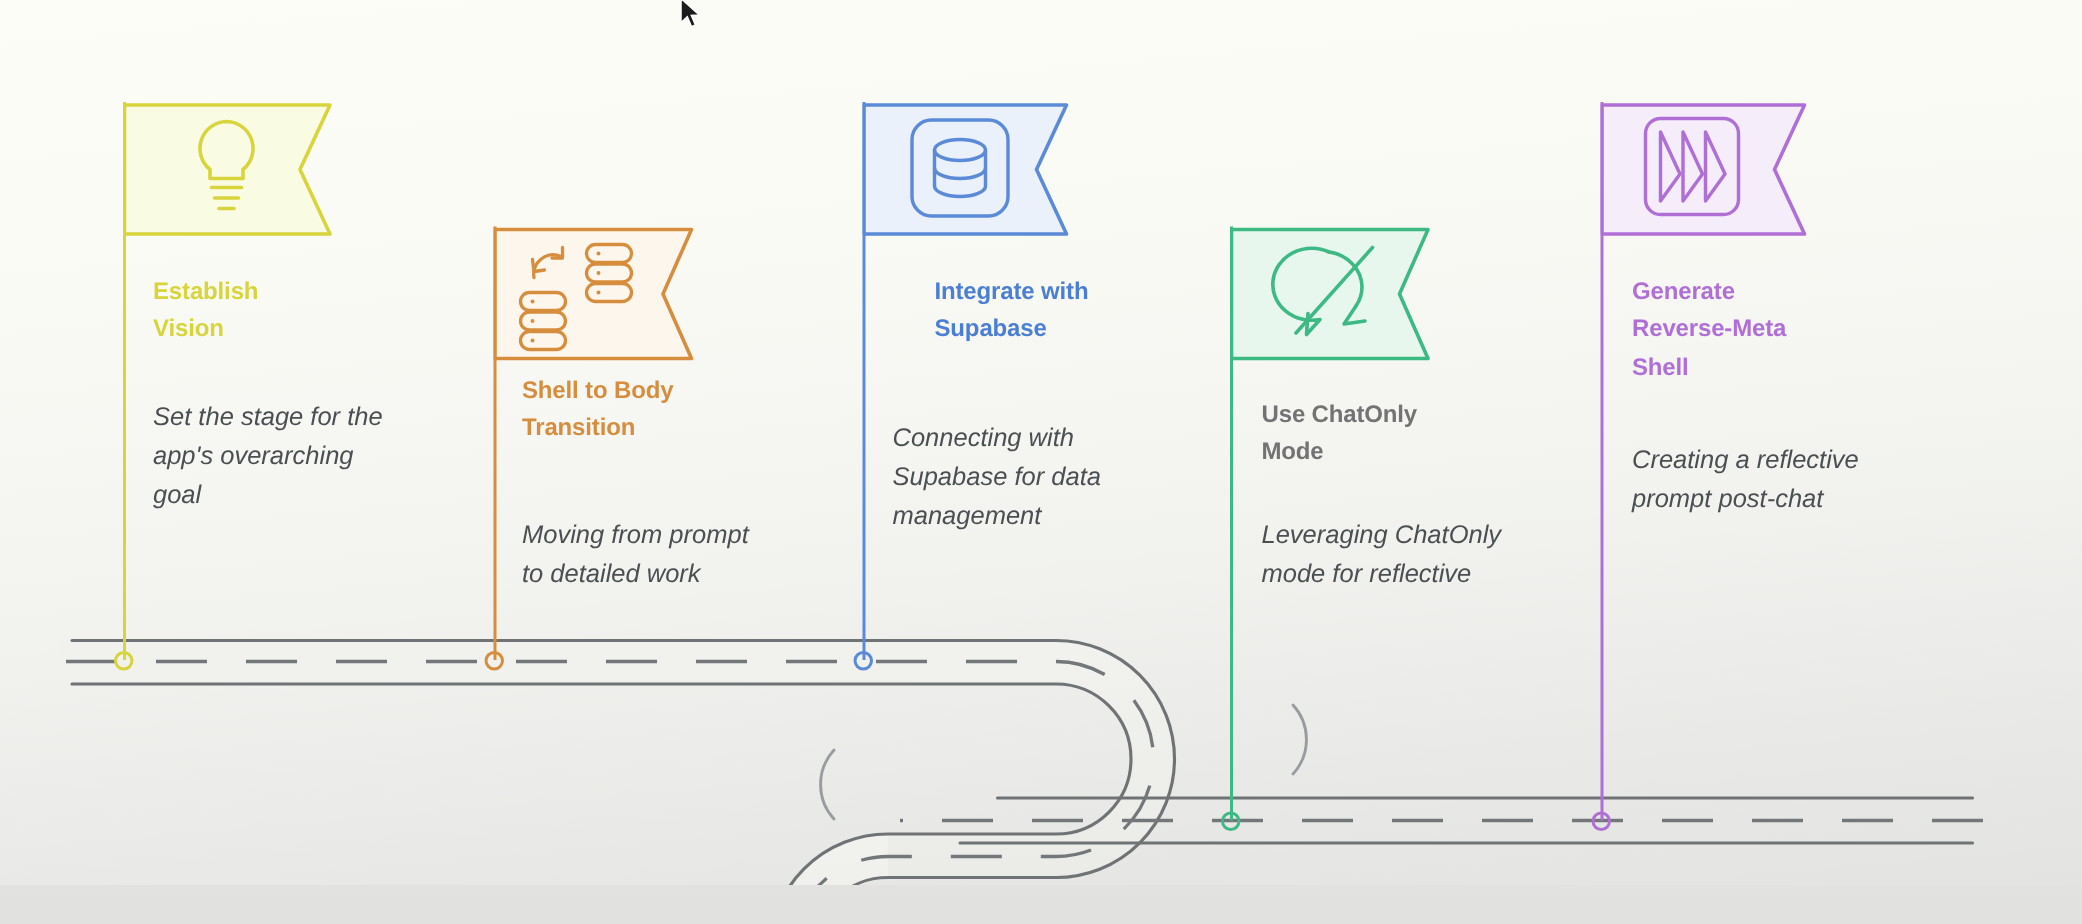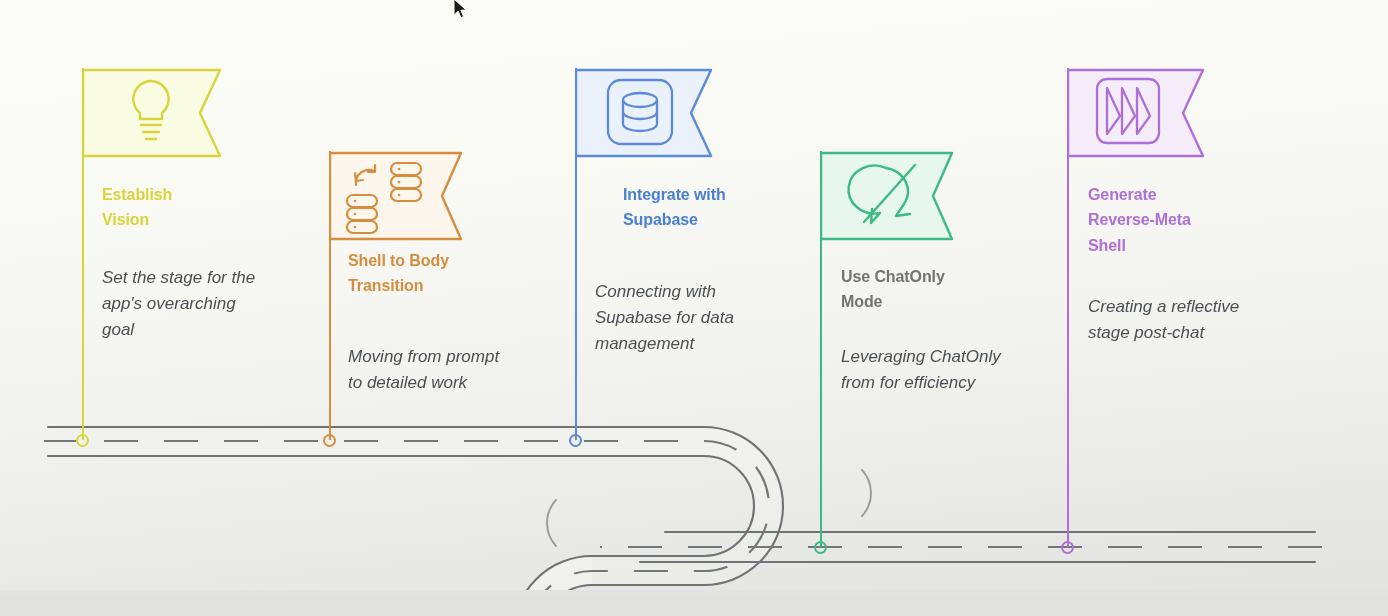--- a/index.html
+++ b/index.html
@@ -190,42 +190,42 @@
           <path d="M66 17 a26 24 0 1 0 -6 45 l-9 10 1 -14"></path>
           <path d="M66 17 a26 24 0 0 1 22 23 a26 24 0 0 1 -4 13"></path>
           <path d="M84 53 l-8 12 14 -2"></path>
           <path d="M95 14 L44 71"></path>
         </g>
       </svg>
     </div>
     <div class="ms-title" style="left:841px;top:264px;color:#737373;width:215px;">Use ChatOnly
 Mode</div>
     <div class="ms-desc" style="left:841px;top:344px;width:215px;">Leveraging ChatOnly
-from for efficiency</div>
+mode for reflective</div>
     <div class="marker" style="left:813.5px;top:540.5px;border-color:#3dba84;"></div>
   </div>
 
   <div class="ms" style="left:0;top:0;">
     <div class="pole" style="left:1067px;top:68px;height:479px;border-left-color:#b06fd6;"></div>
     <div class="flag" style="left:1067px;top:68px;">
       <svg width="140" height="90" viewBox="0 0 140 90">
         <path d="M1 2 H136 L116 45 L136 88 H1 Z" fill="#f5edfa" stroke="#b06fd6" stroke-width="2.4" stroke-linejoin="round"></path>
         <g fill="none" stroke="#b06fd6" stroke-width="2.3" stroke-linecap="round" stroke-linejoin="round">
           <rect x="30" y="11" width="62" height="64" rx="10"></rect>
           <path d="M40 20 L40 66 L53 48 L40 20 Z"></path>
           <path d="M55 20 L55 66 L68 48 L55 20 Z"></path>
           <path d="M70 20 L70 66 L83 48 L70 20 Z"></path>
         </g>
       </svg>
     </div>
     <div class="ms-title" style="left:1088px;top:182px;color:#b06fd6;width:215px;">Generate
 Reverse-Meta
 Shell</div>
     <div class="ms-desc" style="left:1088px;top:294px;width:205px;">Creating a reflective
-stage post-chat</div>
+prompt post-chat</div>
     <div class="marker" style="left:1060.5px;top:540.5px;border-color:#b06fd6;"></div>
   </div>
 
   <div class="cursor" style="left:452px;top:-2px;">
     <svg width="18" height="24" viewBox="0 0 18 24">
       <path d="M2 1 L2 17 L6.2 13.2 L9 19.8 L11.6 18.6 L8.9 12.3 L14.2 12 Z" fill="#1c1c1c" stroke="#ffffff" stroke-width="1"></path>
     </svg>
   </div>
 
 </div>

